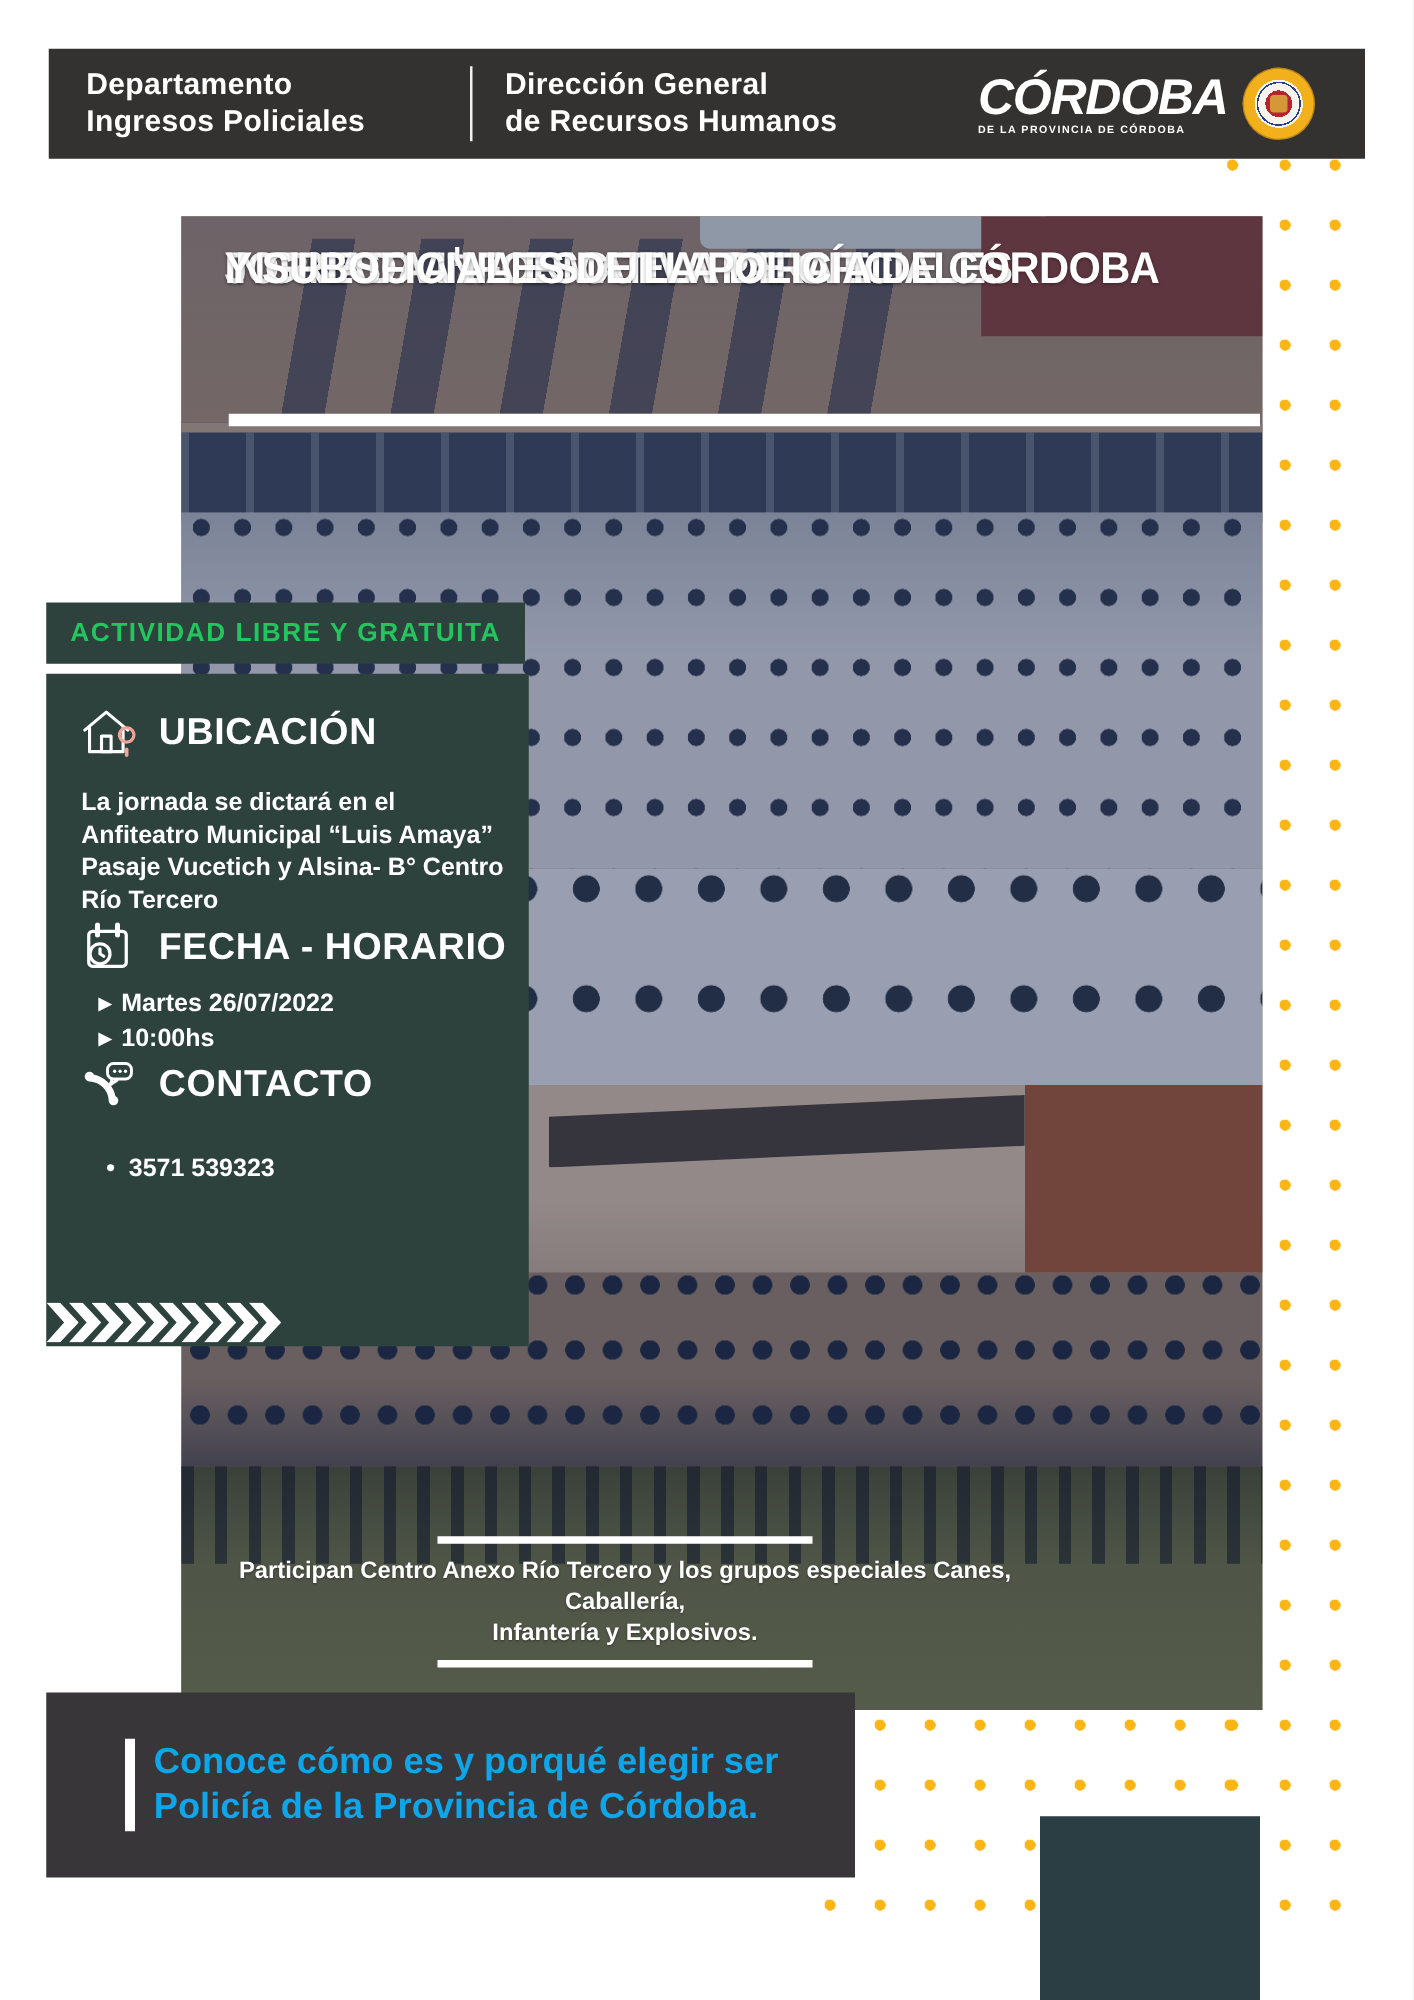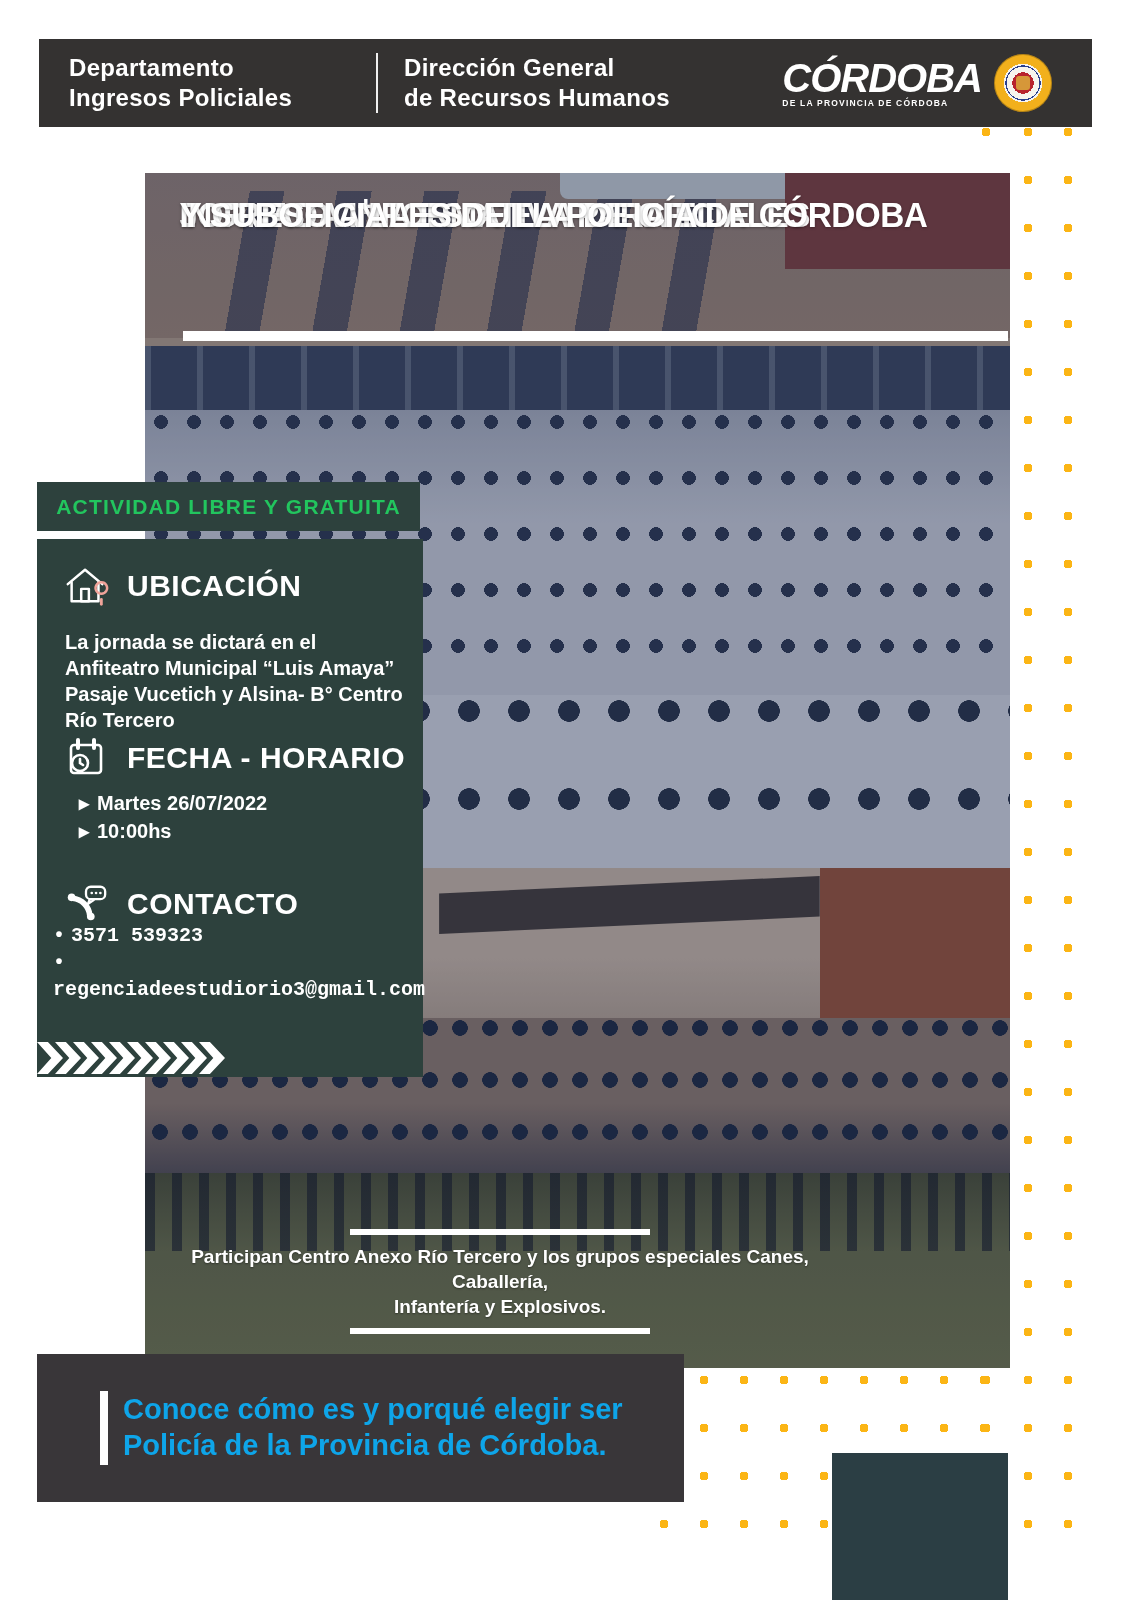--- a/index.html
+++ b/index.html
@@ -79,24 +79,24 @@
           display:flex;align-items:center;justify-content:center;color:#22c55e;
           font-size:21px;font-weight:800;letter-spacing:1.2px;}
 
   
   .panel{position:absolute;z-index:4;left:37px;top:539px;width:386px;height:538px;background:#2d413d;color:#fff;}
   .panel .sec-head{position:absolute;left:26px;display:flex;align-items:center;}
   .sec-title{font-size:30px;font-weight:800;letter-spacing:.5px;margin-left:18px;}
   .sec-icon{width:46px;height:46px;display:flex;align-items:center;justify-content:center;}
   .head-ubicacion{top:24px;}
   .head-fecha{top:196px;}
-  .head-contacto{top:306px;margin-top:36px;}
+  .head-contacto{top:306px;}
   .panel-par{position:absolute;left:28px;top:90px;font-size:20px;font-weight:600;line-height:26px;}
   .fecha-items{position:absolute;left:42px;top:250px;font-size:20px;font-weight:600;line-height:28px;}
-  .contacto-items{position:absolute;left:16px;top:383px;font-size:20px;font-weight:600;line-height:27px;font-family:Liberation Mono, monospace;}
+  .contacto-items{position:absolute;left:48px;top:383px;font-size:20px;font-weight:600;line-height:27px;}
   .marker{display:inline-block;width:18px;}
   .chevrons{position:absolute;left:0;top:503px;height:32px;display:flex;}
   .chev{width:26px;height:32px;background:#fff;margin-right:-8px;
         clip-path:polygon(0 0,42% 0,100% 50%,42% 100%,0 100%,55% 50%);}
 
   
   .conoce{position:absolute;z-index:5;left:37px;top:1354px;width:647px;height:148px;background:#393639;color:#0ea5e9;}
   .conoce-bar{position:absolute;left:63px;top:37px;width:8px;height:74px;background:#fff;}
   .conoce-text{position:absolute;left:86px;top:37px;font-size:29px;font-weight:600;line-height:36px;}
   .teal-box{position:absolute;z-index:4;left:832px;top:1453px;width:176px;height:147px;background:#2b3e44;}
@@ -217,21 +217,20 @@
           <path d="M28 19 l-2 5 6 -4" stroke-width="2.4"></path>
           <circle cx="30" cy="12.5" r="1.4" fill="#ffffff" stroke="none"></circle>
           <circle cx="34.5" cy="12.5" r="1.4" fill="#ffffff" stroke="none"></circle>
           <circle cx="39" cy="12.5" r="1.4" fill="#ffffff" stroke="none"></circle>
         </svg>
       </span>
       <span class="sec-title">CONTACTO</span>
     </div>
     <div class="contacto-items">
       <div><span class="marker">•</span><span>3571 539323</span></div>
-      <div><span class="marker">•</span><span>regenciadeestudiorio3@gmail.com</span></div>
     </div>
 
     <div class="chevrons">
       <div class="chev"></div>
       <div class="chev"></div>
       <div class="chev"></div>
       <div class="chev"></div>
       <div class="chev"></div>
       <div class="chev"></div>
       <div class="chev"></div>

